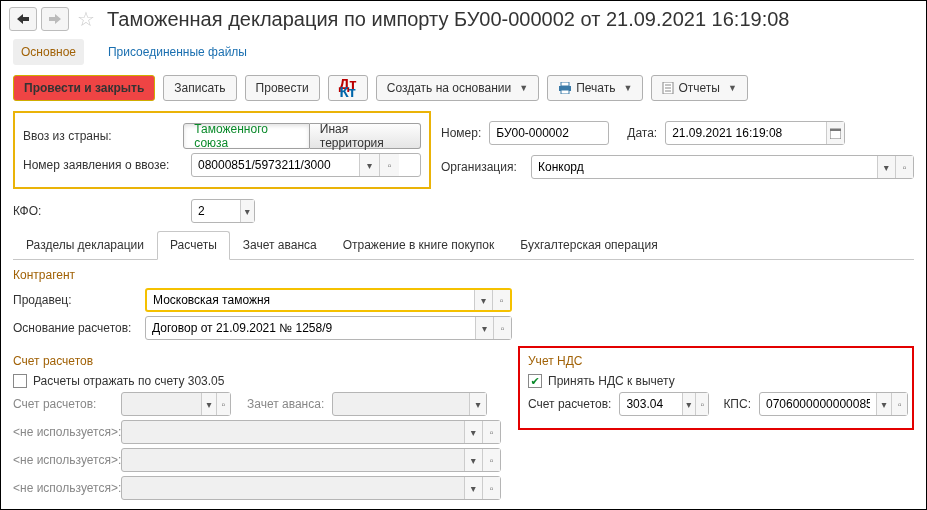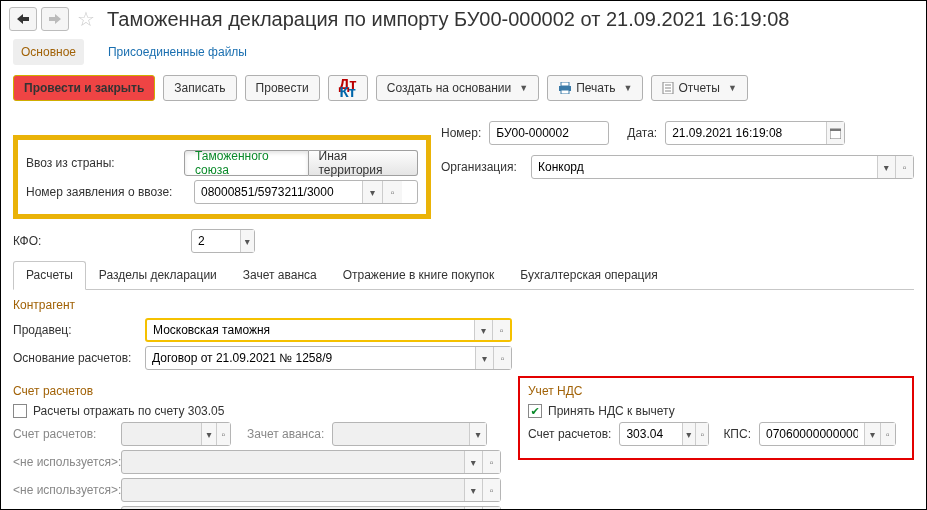--- a/index.html
+++ b/index.html
@@ -77,23 +77,22 @@
   .dtkt {
     font-size: 15px;
     line-height: 8px;
     text-align: center;
     font-weight: bold;
   }
   .dtkt .dt { color: #b00; }
   .dtkt .kt { color: #06a; }
   .form-area { padding: 0 12px; }
   .red-box {
-    border: 5px solid #eab308;
+    border: 2px solid #eab308;
     padding: 6px 8px;
-    margin-top: 24px;
   }
   .row {
     display: flex;
     align-items: center;
     gap: 8px;
     margin: 4px 0;
   }
   .lbl { white-space: nowrap; }
   .toggle-group {
     display: flex;
@@ -167,21 +166,21 @@
   }
   .yellow-border { border: 2px solid #f5c100; }
   .two-col {
     display: flex;
     gap: 0;
   }
   .col-left { flex: 0 0 505px; }
   .col-right { flex: 1; }
   .vat-box {
     border: 2px solid #e30000;
-    padding: 6px 16px 8px 8px;
+    padding: 6px 4px 8px 8px;
   }
   .checkbox-wrap {
     display: inline-flex;
     align-items: flex-end;
     gap: 6px;
     cursor: pointer;
   }
   .cb {
     width: 14px; height: 14px;
     border: 1px solid #888;
@@ -306,22 +305,22 @@
 
   <div class="row" style="margin-top:10px;">
     <span class="lbl" style="width:170px;">КФО:</span>
     <div class="input-wrap" style="width:64px;">
       <input style="width: 100%;" value="2">
       <div class="input-btn">▾</div>
     </div>
   </div>
 
   <div class="tabs">
+    <div class="tab">Разделы декларации</div>
     <div class="tab active">Расчеты</div>
-    <div class="tab">Разделы декларации</div>
     <div class="tab">Зачет аванса</div>
     <div class="tab">Отражение в книге покупок</div>
     <div class="tab">Бухгалтерская операция</div>
   </div>
 
   <div class="section-title">Контрагент</div>
   <div class="row">
     <span class="lbl" style="width:124px;">Продавец:</span>
     <div class="input-wrap yellow-border" style="width:367px;">
       <input style="width: 100%;" value="Московская таможня">

